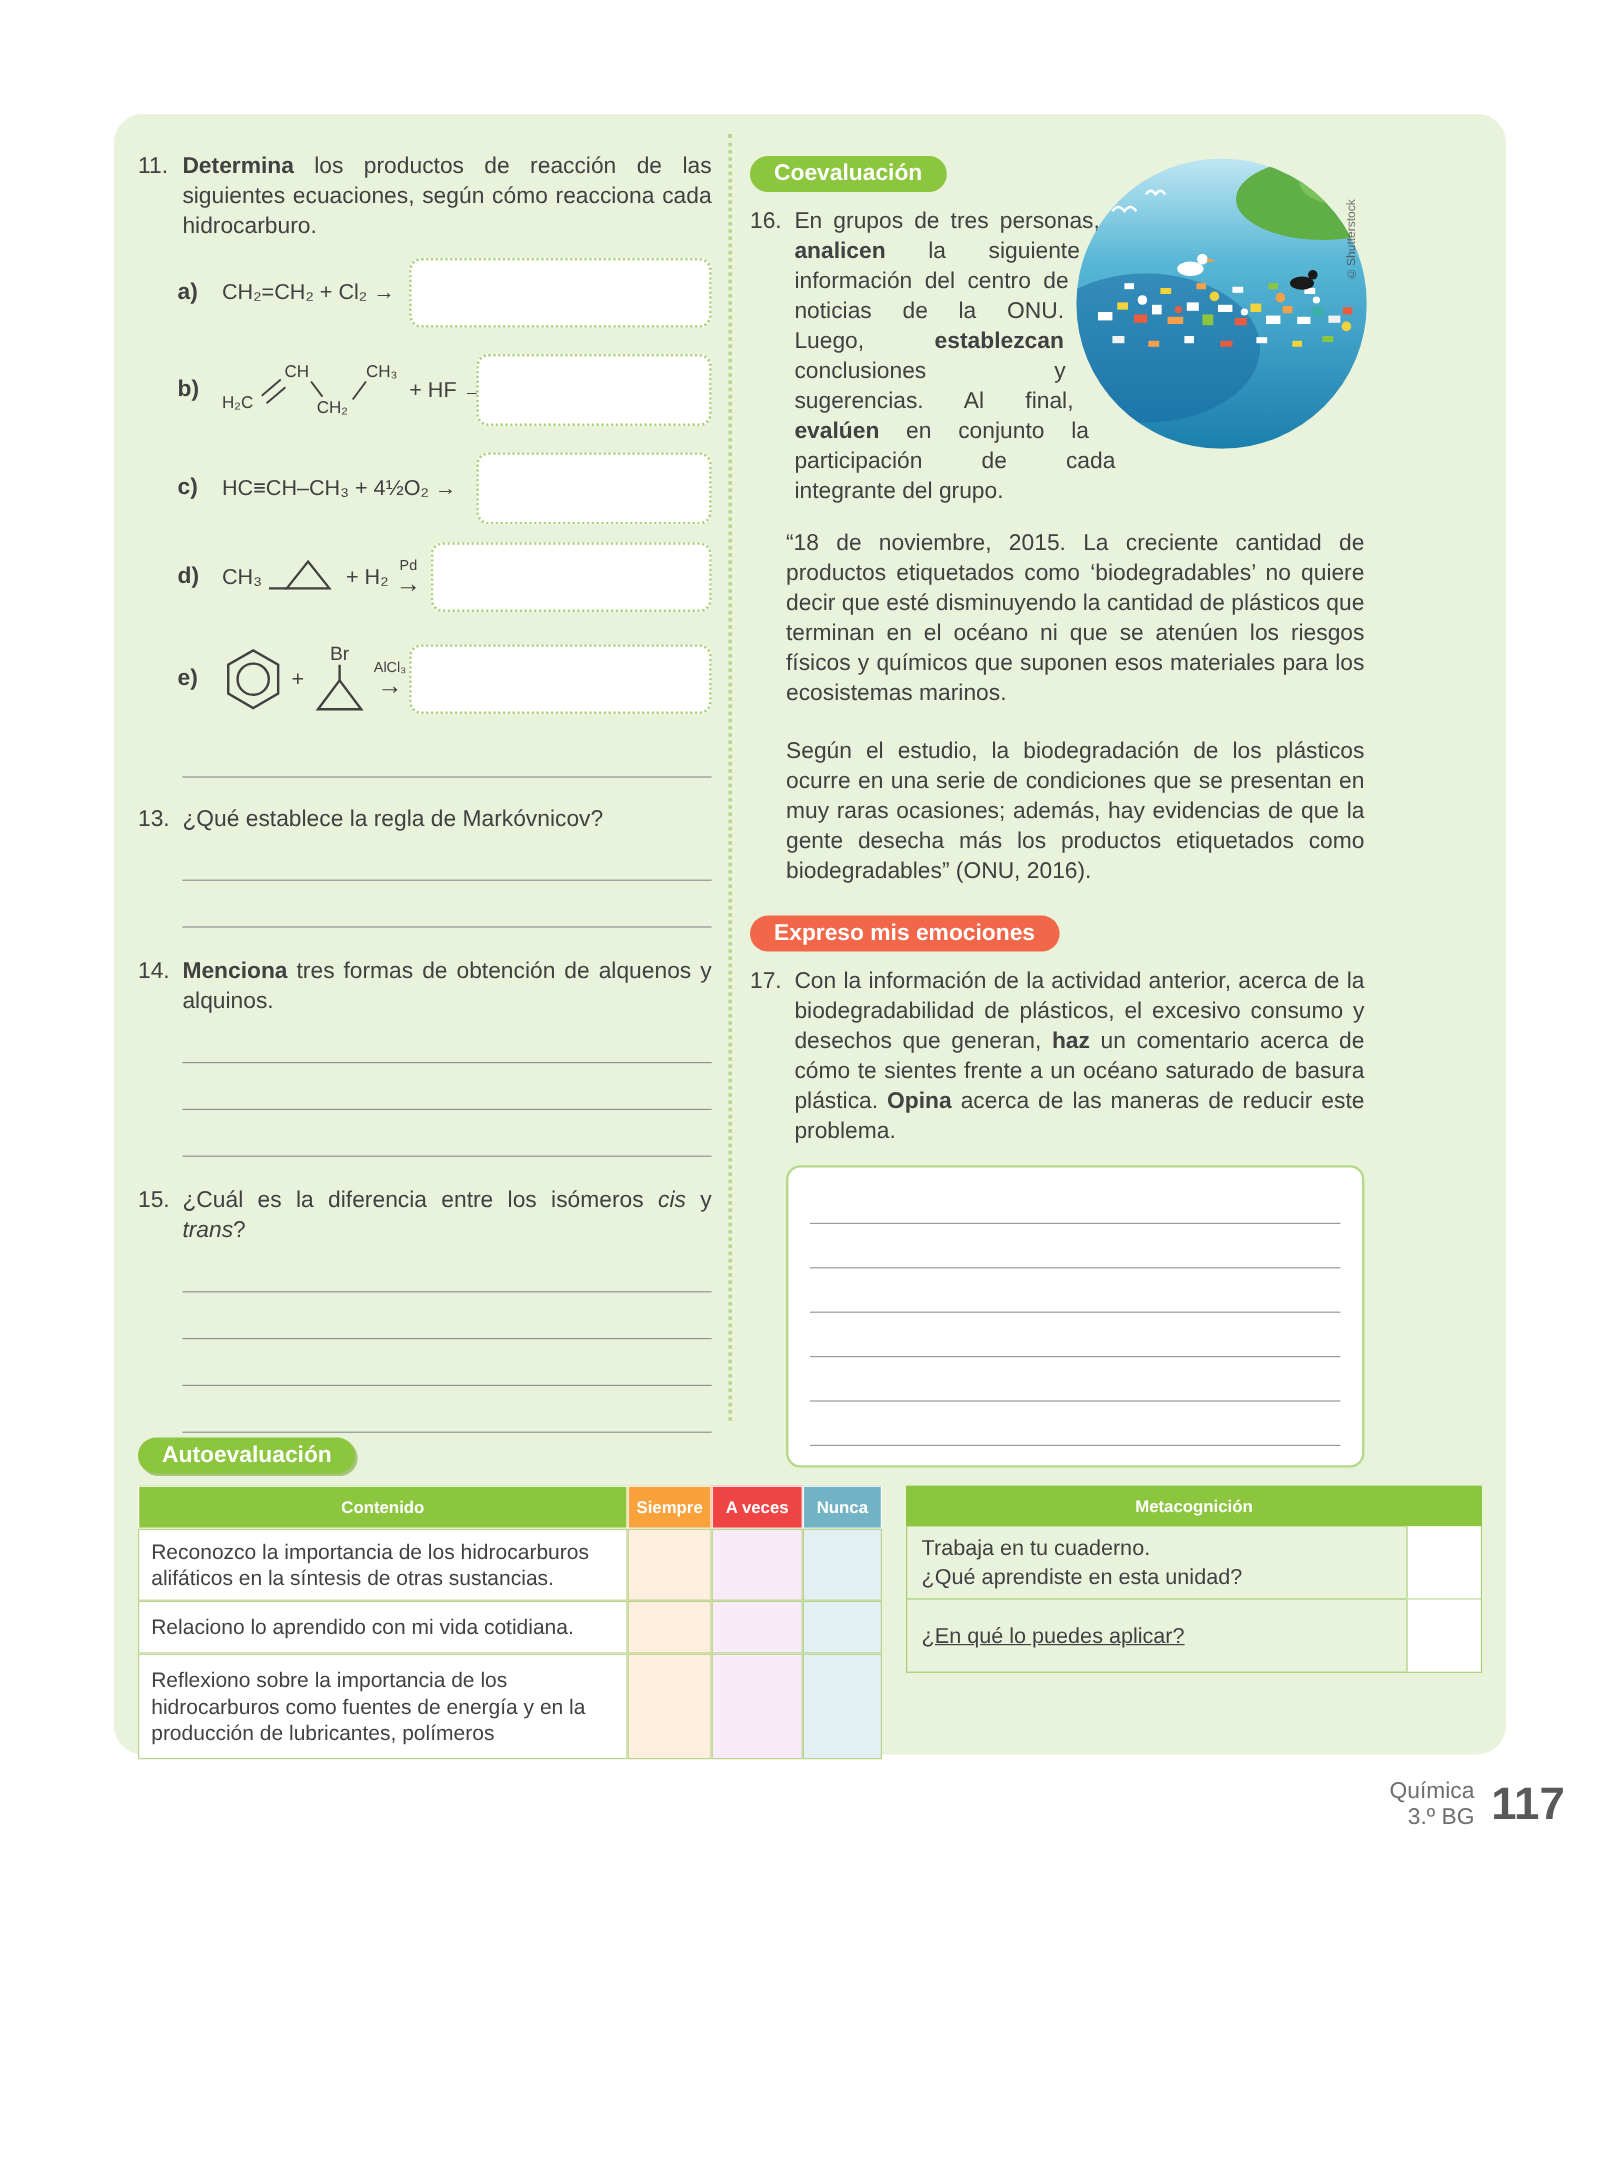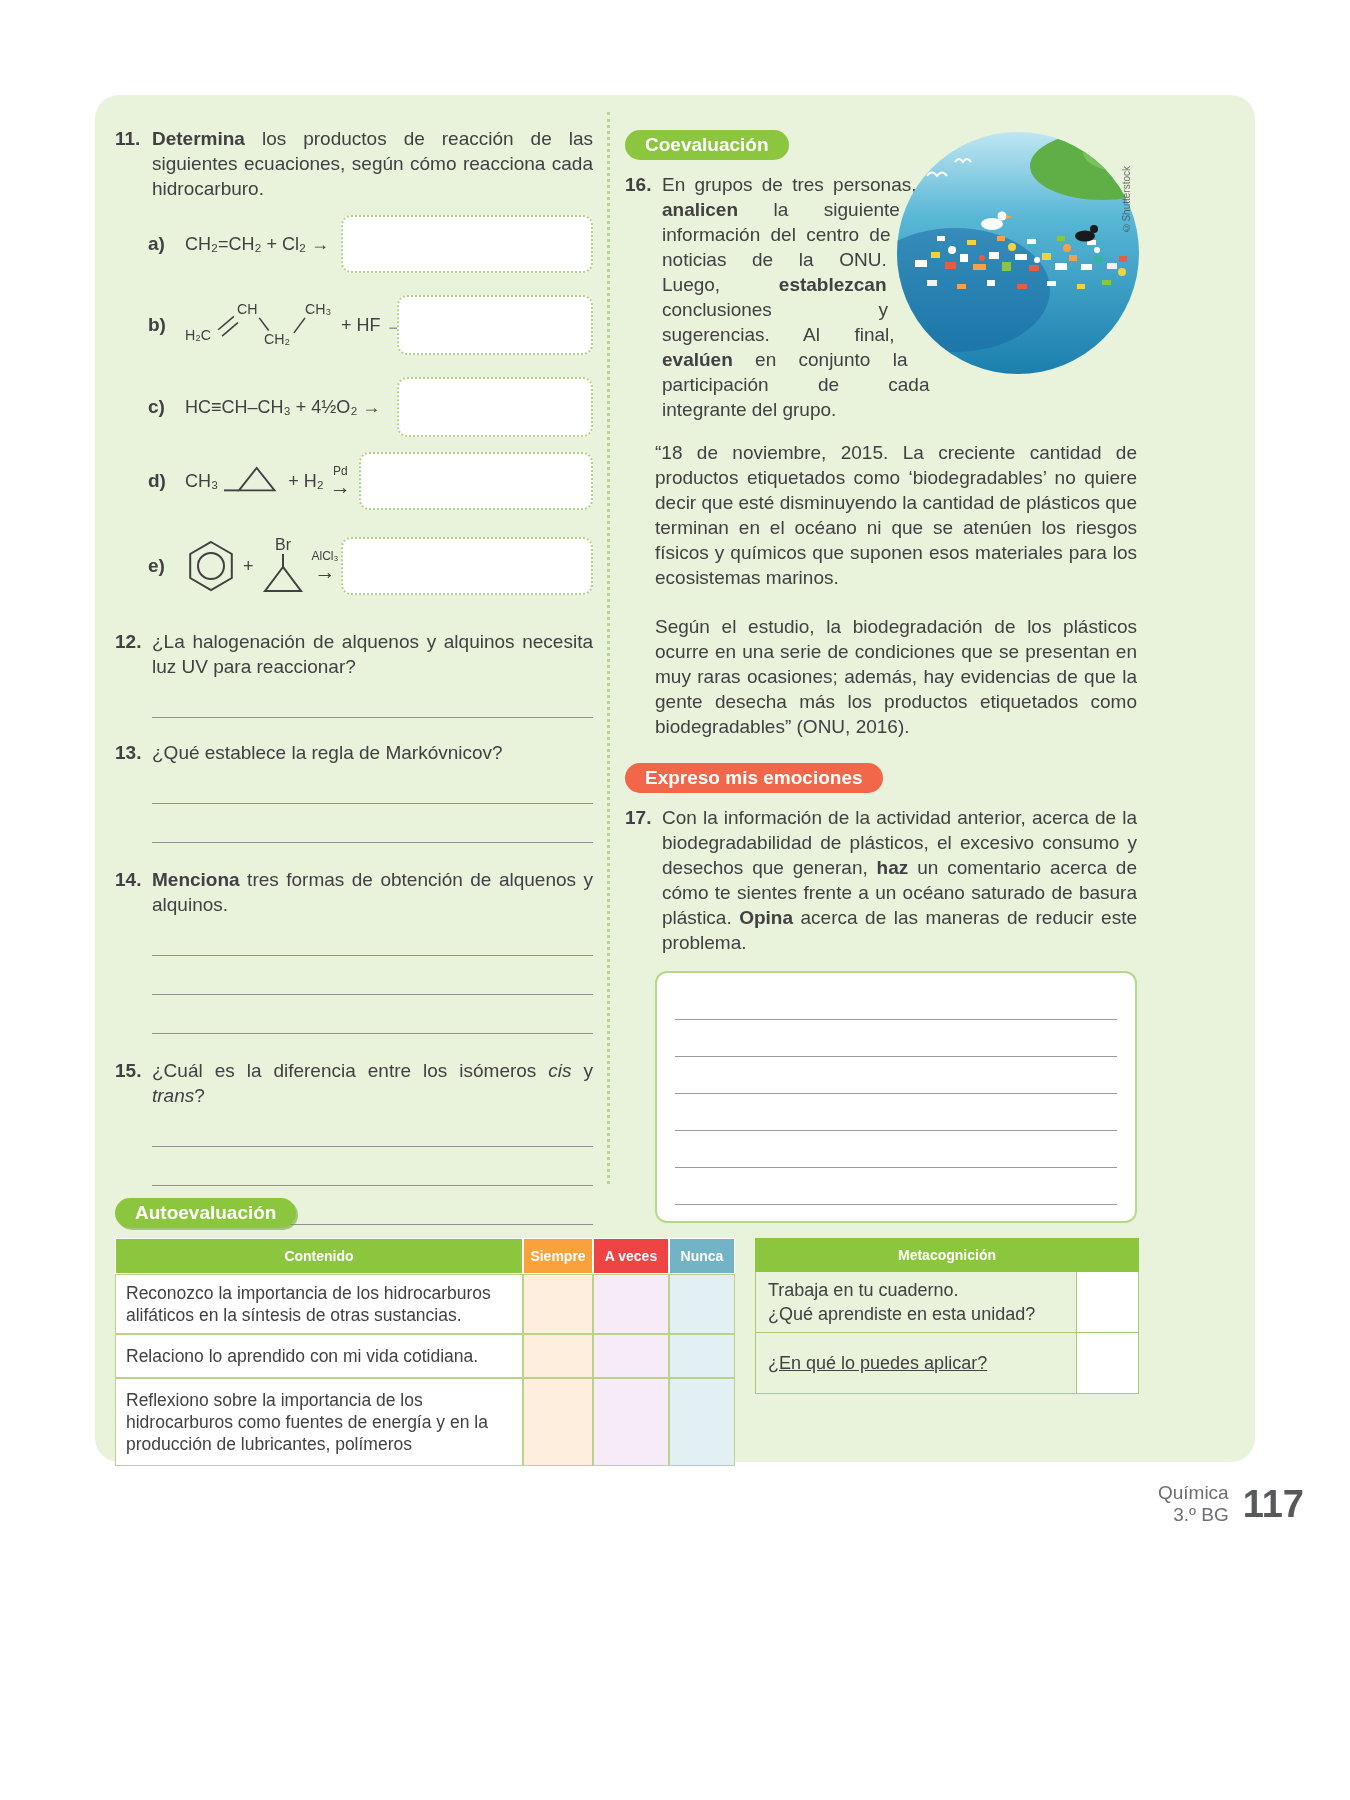--- a/index.html
+++ b/index.html
@@ -4,21 +4,21 @@
 <style>
   html,body{margin:0;padding:0;background:#fff;}
   .canvas{position:relative;width:1350px;height:1800px;background:#ffffff;overflow:hidden;
           font-family:"Liberation Sans", sans-serif;color:#414042;}
   .panel{position:absolute;left:95px;top:95px;width:1160px;height:1367px;background:#e9f2db;border-radius:24px;}
   .divider{position:absolute;left:607px;top:112px;height:1072px;width:0;border-left:3px dotted #b7d78c;}
 
   
   .txt{font-size:19px;line-height:25px;text-align:justify;}
   .q{position:relative;padding-left:37px;}
-  .qnum{position:absolute;left:0;top:0;font-weight:700;}
+  .qnum{position:absolute;left:0;top:0;font-weight:400;}
   b{font-weight:700;}
   .it{font-style:italic;}
 
   
   .col-left{position:absolute;left:115px;top:126px;width:478px;}
   .eq-row{position:relative;}
   .eq-label{position:absolute;left:33px;top:50%;transform:translateY(-50%);font-weight:700;font-size:19px;}
   .eq-content{position:absolute;left:70px;top:50%;transform:translateY(-50%);
               display:flex;align-items:center;gap:6px;white-space:nowrap;font-size:18px;}
   .ans-box{position:absolute;right:0;top:50%;transform:translateY(-50%);
@@ -51,21 +51,21 @@
   .t1{display:grid;grid-template-columns:408px 70px 76px 66px;width:620px;}
   .hcell{height:34px;display:flex;align-items:center;justify-content:center;color:#fff;
          font-weight:700;font-size:14px;border:1px solid #fff;}
   .h-green{background:#8cc63e;} .h-orange{background:#f9a13b;}
   .h-purple{background:#ef4444;} .h-blue{background:#72b3c6;}
   .tcell{border:1px solid #b9d489;background:#fff;padding:3px 10px;font-size:17.5px;line-height:22px;
          display:flex;align-items:center;text-align:left;}
   .acell{border:1px solid #b9d489;}
   .tint-o{background:#fdeedd;} .tint-p{background:#f7ebf7;} .tint-b{background:#e2eff3;}
   .r1{min-height:52px;} .r2{min-height:36px;} .r3{min-height:80px;}
-  .t2{width:384px;}
+  .t2{width:480px;}
   .t2 .hcell{border:none;}
   .t2row{display:grid;grid-template-columns:1fr 62px;border:1px solid #a6cd74;border-top:none;}
   .t2 .tc{padding:6px 12px;font-size:18px;line-height:24px;display:flex;flex-direction:column;justify-content:center;}
   .t2 .ac{background:#fff;border-left:1px solid #a6cd74;}
   .mh1{min-height:60px;} .mh2{min-height:54px;} .mh3{min-height:60px;text-decoration:underline;}
 
   
   .footerbar{position:absolute;right:46px;top:1482px;display:flex;align-items:center;gap:14px;}
   .f-small{text-align:right;color:#6d6e71;font-size:19px;line-height:22px;}
   .f-num{font-size:38px;font-weight:700;color:#58595b;}
@@ -153,24 +153,20 @@
           </g>
         </svg>
         <span class="arrow-cat">
           <span class="cat">AlCl₃</span>
           <span class="arr">→</span>
         </span>
       </span>
       <div class="ans-box w248"></div>
     </div>
 
-    <div class="q txt" style="margin-top:20px;">
-      <span class="qnum">12.</span>
-      <span>¿La halogenación de alquenos y alquinos necesita luz UV para reaccionar?</span>
-    </div>
     <div class="ans-line"></div>
 
     <div class="q txt" style="margin-top:22px;">
       <span class="qnum">13.</span>
       <span>¿Qué establece la regla de Markóvnicov?</span>
     </div>
     <div class="ans-line"></div>
     <div class="ans-line"></div>
 
     <div class="q txt" style="margin-top:24px;">

